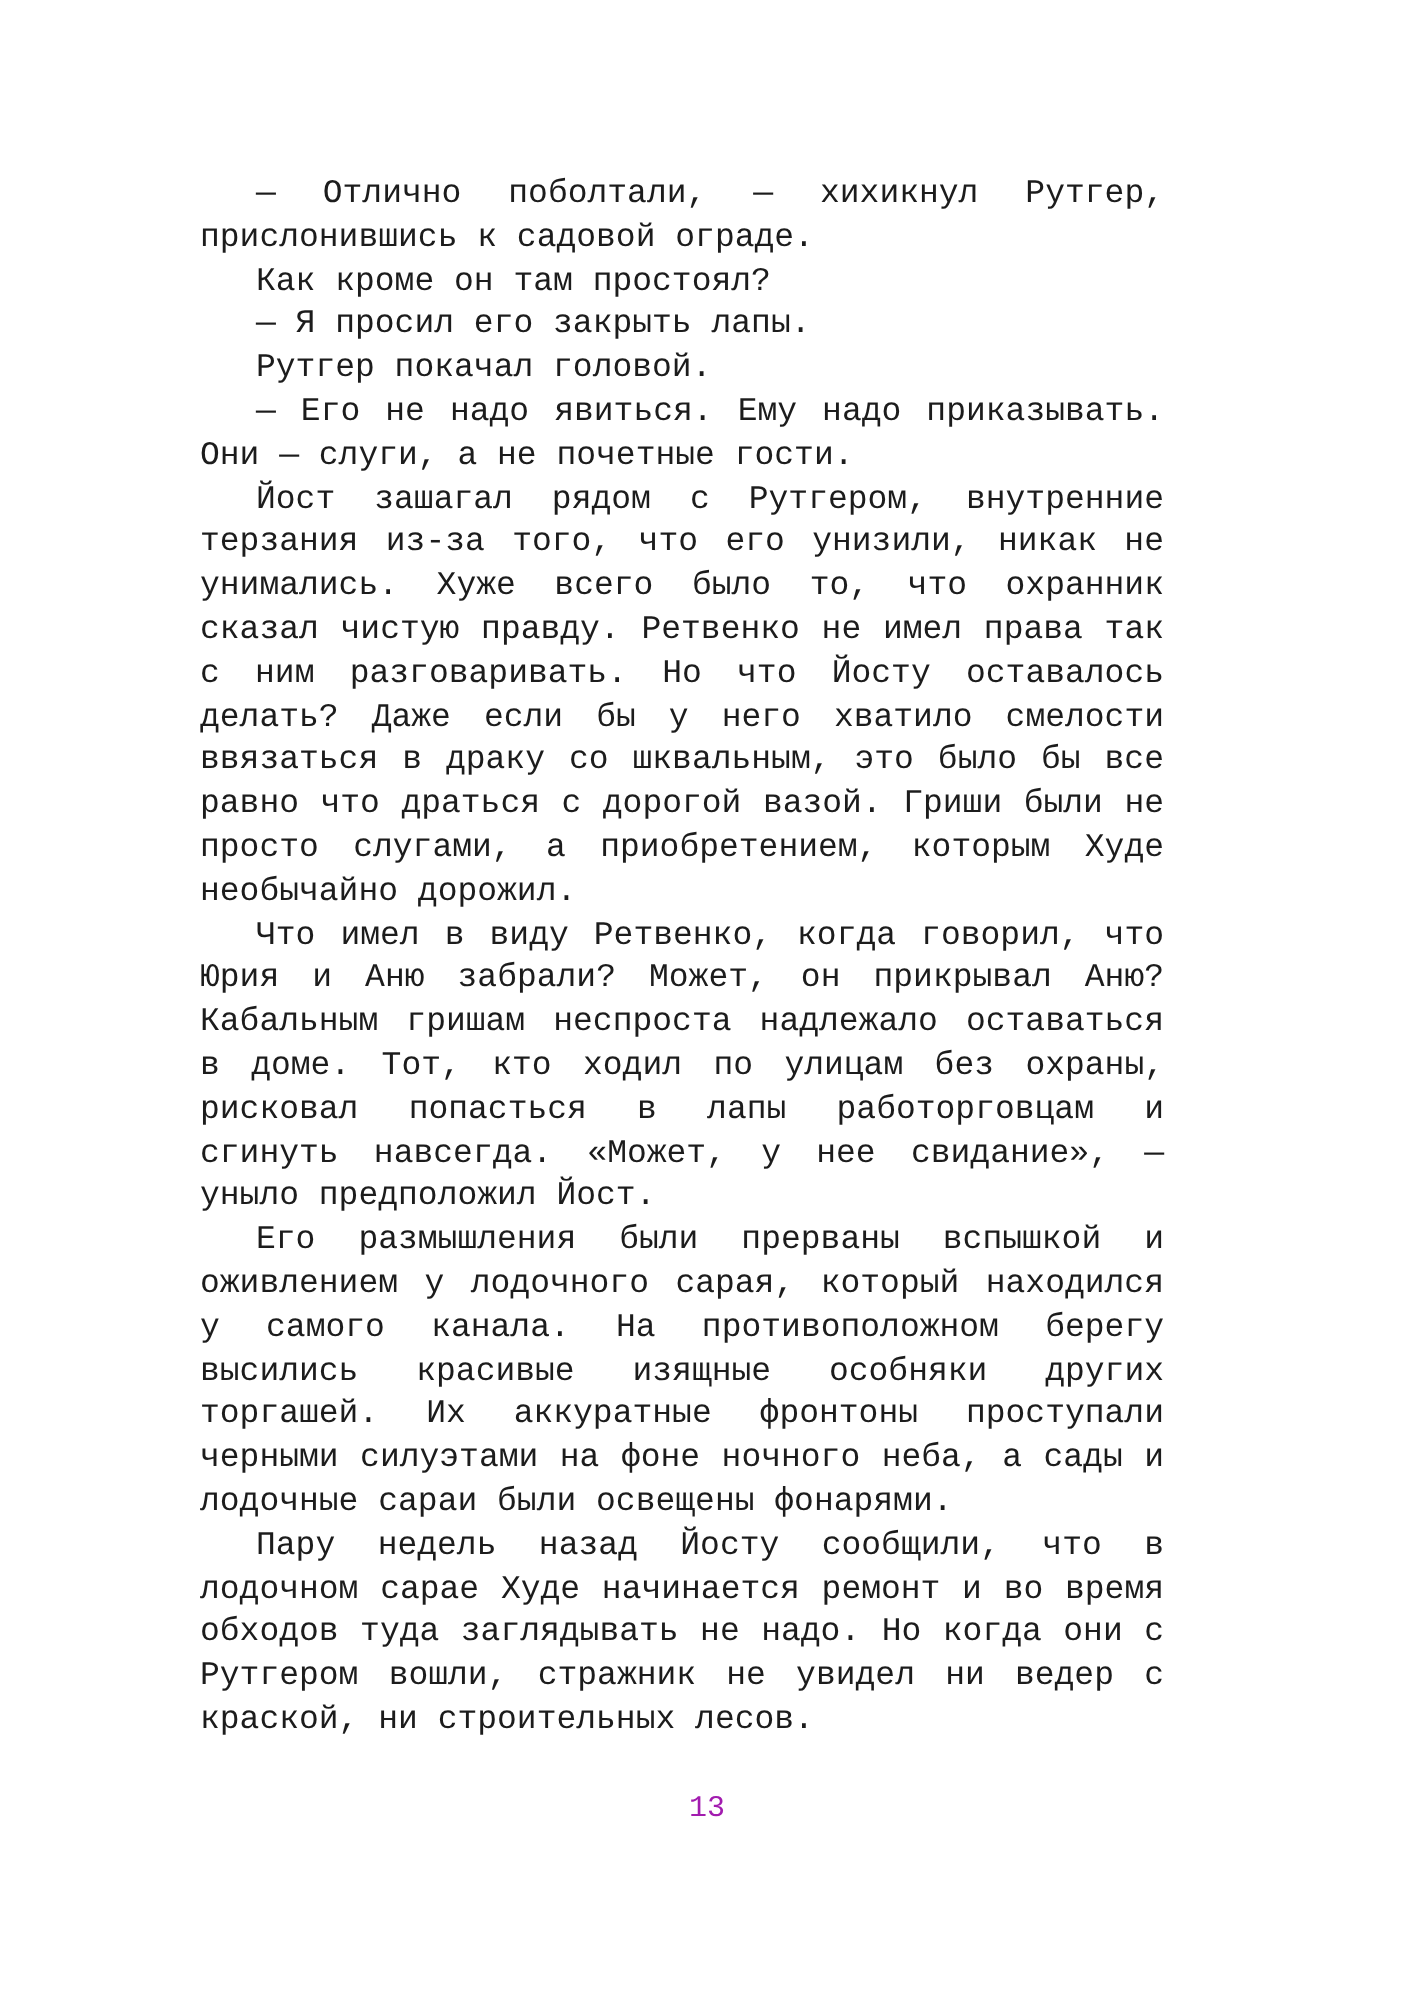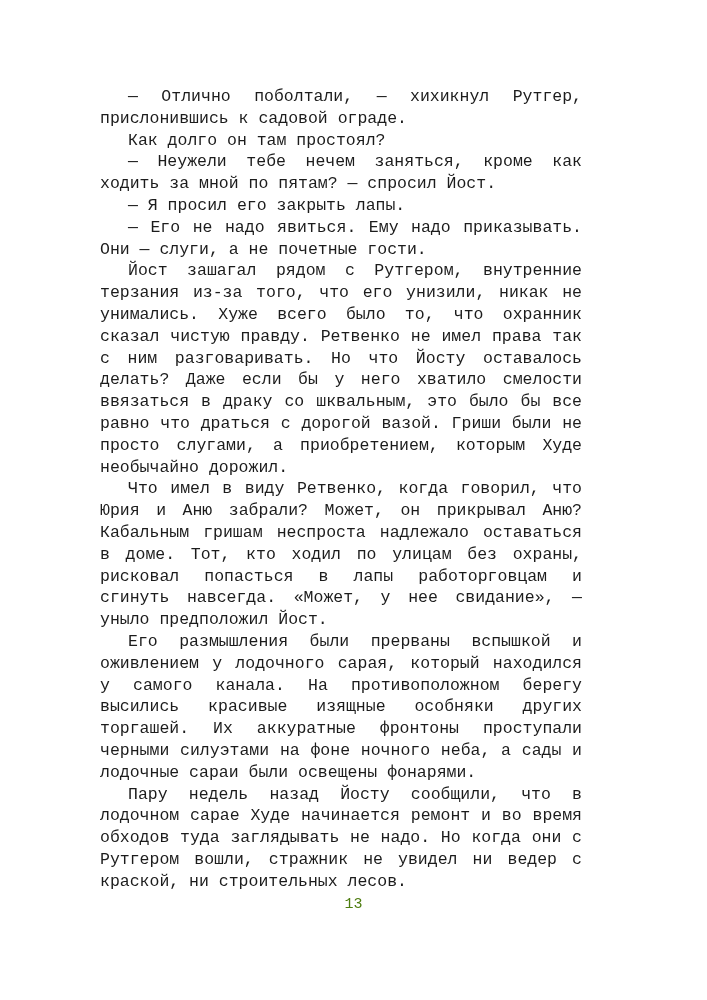--- a/index.html
+++ b/index.html
@@ -32,32 +32,32 @@
       padding: 0;
       text-indent: 28px;
     }
     .page-number {
       position: absolute;
       left: 0;
       top: 896px;
       width: 707px;
       text-align: center;
       font-size: 15px;
-      color: #4d7c0f;
+      color: #a21caf;
     }
   </style>
 </head>
 <body>
 
 <div class="page">
   <div class="text-block" id="text-block">
       <p class="para">— Отлично поболтали, — хихикнул Рутгер, прислонившись к садовой ограде.</p>
-      <p class="para">Как долго он там простоял?</p>
-      <p class="para">— Неужели тебе нечем заняться, кроме как ходить за мной по пятам? — спросил Йост.</p>
+      <p class="para">Как кроме он там простоял?</p>
       <p class="para">— Я просил его закрыть лапы.</p>
+      <p class="para">Рутгер покачал головой.</p>
       <p class="para">— Его не надо явиться. Ему надо приказывать. Они — слуги, а не почетные гости.</p>
       <p class="para">Йост зашагал рядом с Рутгером, внутренние терзания из-за того, что его унизили, никак не унимались. Хуже всего было то, что охранник сказал чистую правду. Ретвенко не имел права так с ним разговаривать. Но что Йосту оставалось делать? Даже если бы у него хватило смелости ввязаться в драку со шквальным, это было бы все равно что драться с дорогой вазой. Гриши были не просто слугами, а приобретением, которым Худе необычайно дорожил.</p>
       <p class="para">Что имел в виду Ретвенко, когда говорил, что Юрия и Аню забрали? Может, он прикрывал Аню? Кабальным гришам неспроста надлежало оставаться в доме. Тот, кто ходил по улицам без охраны, рисковал попасться в лапы работорговцам и сгинуть навсегда. «Может, у нее свидание», — уныло предположил Йост.</p>
       <p class="para">Его размышления были прерваны вспышкой и оживлением у лодочного сарая, который находился у самого канала. На противоположном берегу высились красивые изящные особняки других торгашей. Их аккуратные фронтоны проступали черными силуэтами на фоне ночного неба, а сады и лодочные сараи были освещены фонарями.</p>
       <p class="para">Пару недель назад Йосту сообщили, что в лодочном сарае Худе начинается ремонт и во время обходов туда заглядывать не надо. Но когда они с Рутгером вошли, стражник не увидел ни ведер с краской, ни строительных лесов.</p>
     </div>
   <div class="page-number">13</div>
 </div>
 
 </body></html>

